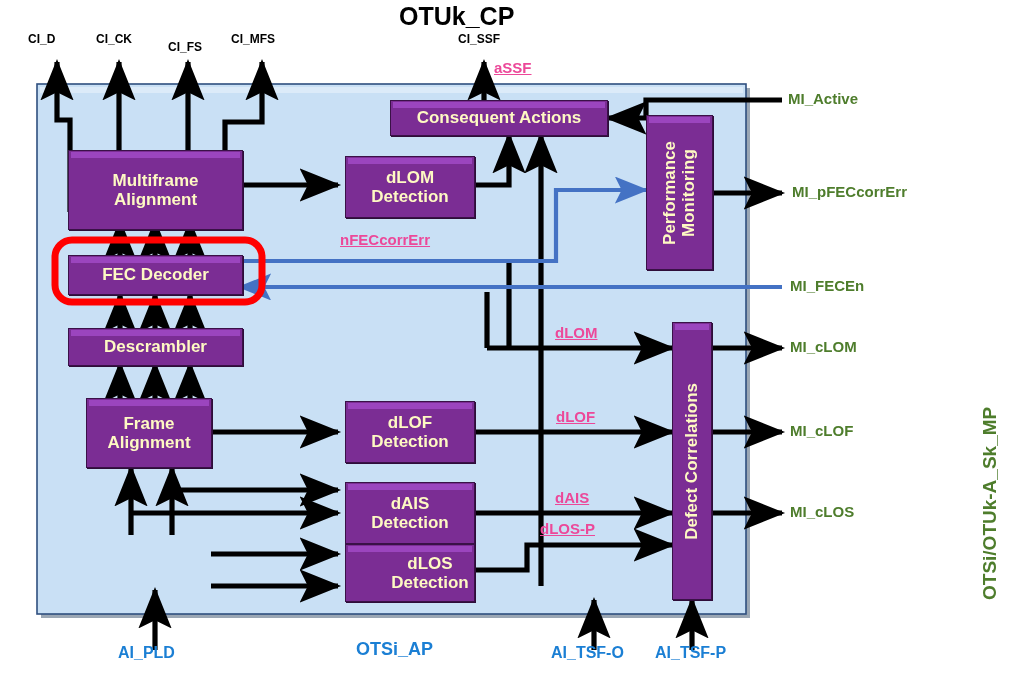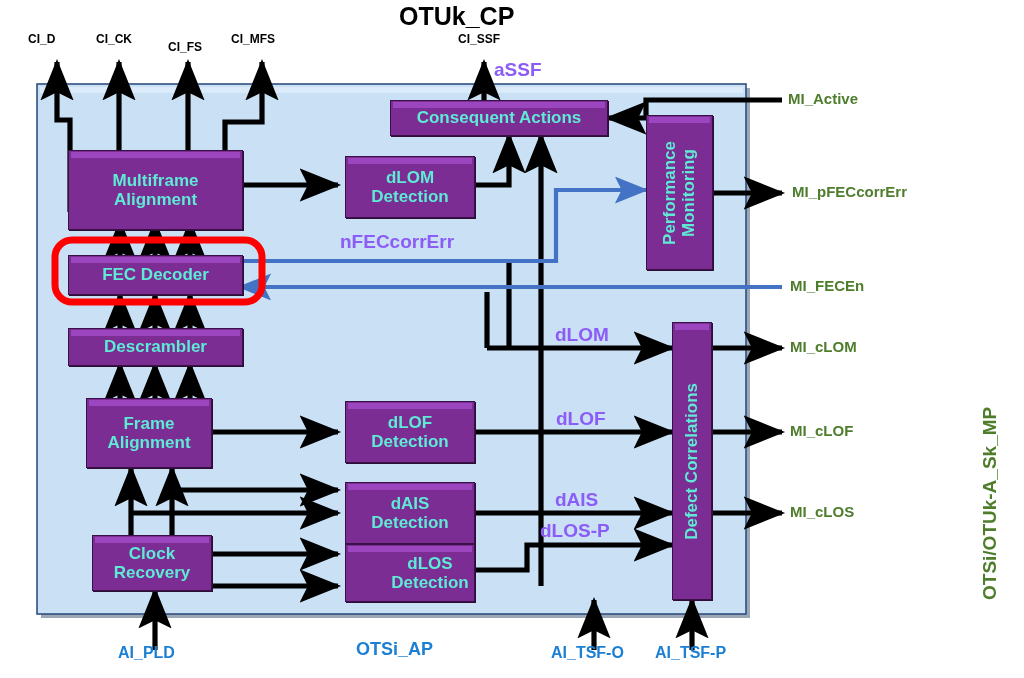--- a/index.html
+++ b/index.html
@@ -6,32 +6,32 @@
   html,body{margin:0;padding:0;background:#ffffff;}
   body{width:1024px;height:678px;position:relative;overflow:hidden;
        font-family:"Liberation Sans","DejaVu Sans",sans-serif;}
   #stage{position:absolute;left:0;top:0;width:1024px;height:678px;}
   svg#canvas{position:absolute;left:0;top:0;width:1024px;height:678px;}
 
   
   .lbl{position:absolute;white-space:nowrap;font-weight:bold;line-height:1;}
   .lbl-black{color:#000000;font-size:12px;}
   .lbl-title{color:#000000;font-size:25px;}
-  .lbl-red{color:#8b5cf6;font-size:19px;}
+  .lbl-red{color:#ec4899;font-size:15px;text-decoration:underline;}
   .lbl-green{color:#4E7D2C;font-size:15px;}
   .lbl-blue{color:#1B7FD4;font-size:16px;}
   .lbl-blue-big{color:#1B7FD4;font-size:18px;}
   .lbl-vert{color:#4E7D2C;font-size:19px;
             transform:rotate(-90deg);transform-origin:left top;}
 
   
   .pbox{position:absolute;box-sizing:border-box;
         background:#7B2D94;border:1.5px solid #3A1147;
         display:flex;align-items:center;justify-content:center;
-        color:#5eead4;font-weight:bold;text-align:center;
+        color:#fef9c3;font-weight:bold;text-align:center;
         font-size:17px;line-height:1.12;
         box-shadow:1px 1px 0 #2e0d39;}
   .pbox::before{content:"";position:absolute;left:2px;right:2px;top:1px;
         height:6px;background:#9B45BE;}
   .pbox .t{position:relative;z-index:2;padding:0 4px;}
   .pbox.vert .t{writing-mode:vertical-rl;transform:rotate(180deg);}
   .pbox.vert{font-size:17px;}
 </style>
 </head>
 <body>
@@ -140,23 +140,20 @@
   </div>
 
   <div class="pbox" style="left:68px;top:255px;width:175px;height:40px;">
     <span class="t">FEC Decoder</span>
   </div>
 
   <div class="pbox" style="left:86px;top:398px;width:126px;height:70px;">
     <span class="t"><span>Frame</span><br><span>Alignment</span></span>
   </div>
 
-  <div class="pbox" style="left:92px;top:535px;width:120px;height:56px;">
-    <span class="t"><span>Clock</span><br><span>Recovery</span></span>
-  </div>
 
   <div class="pbox" style="left:345px;top:156px;width:130px;height:62px;">
     <span class="t"><span>dLOM</span><br><span>Detection</span></span>
   </div>
 
   <div class="pbox" style="left:345px;top:401px;width:130px;height:62px;">
     <span class="t"><span>dLOF</span><br><span>Detection</span></span>
   </div>
 
   <div class="pbox" style="left:345px;top:482px;width:130px;height:62px;">

